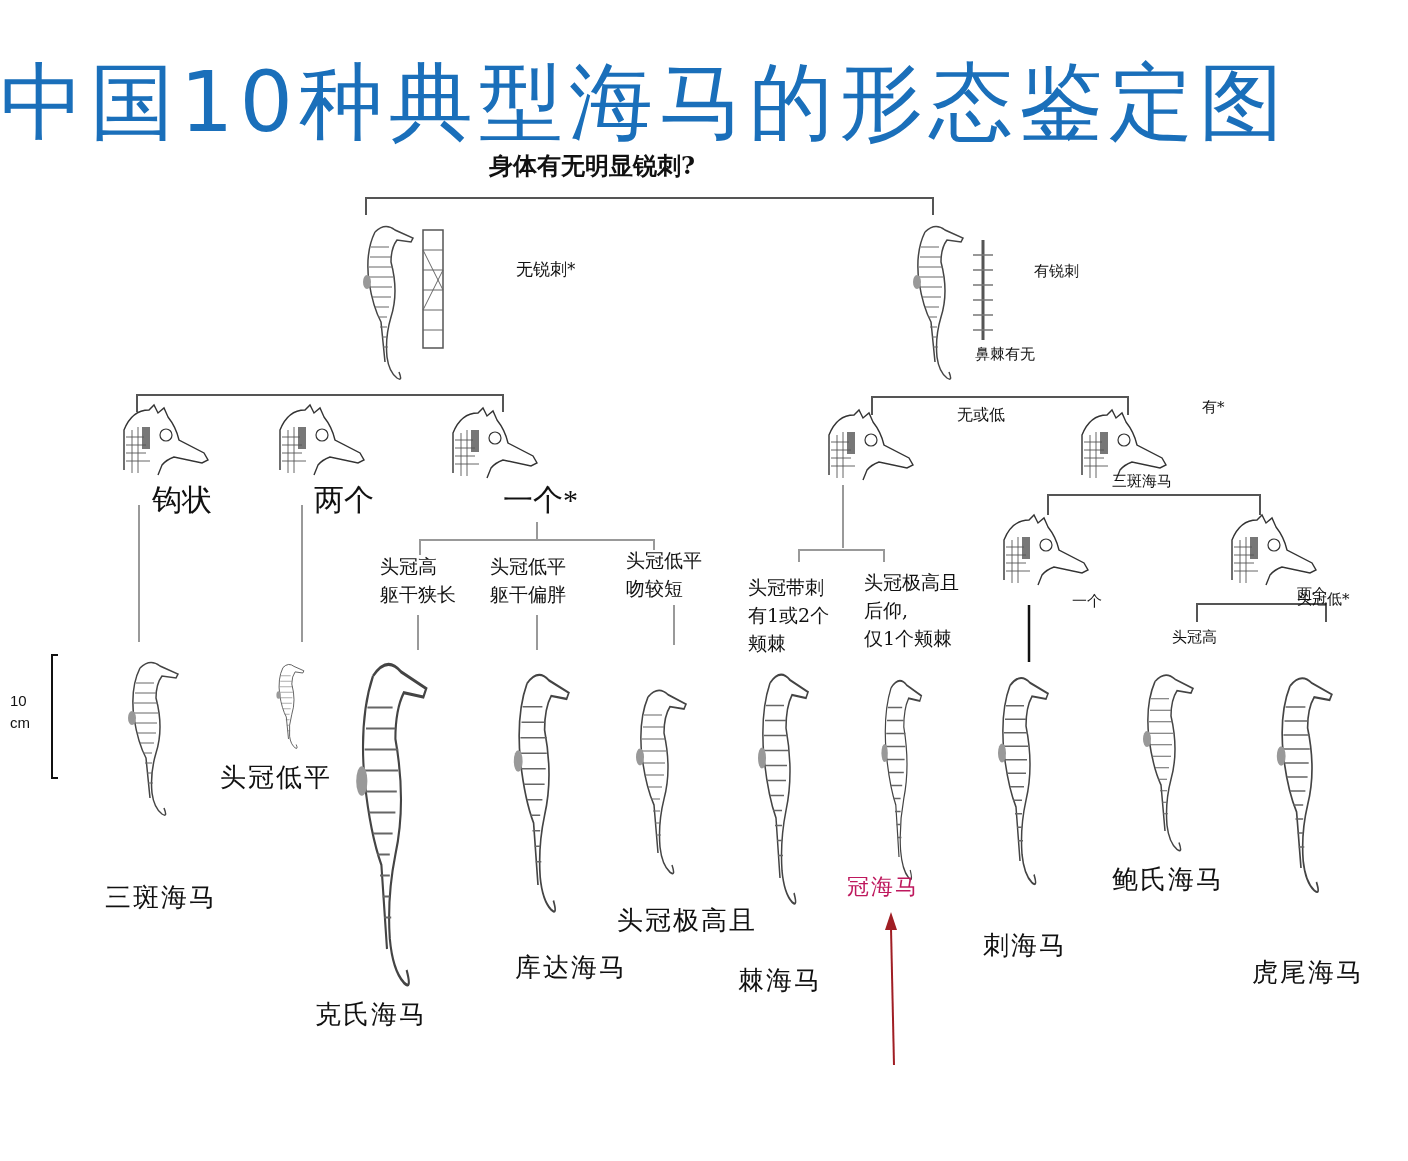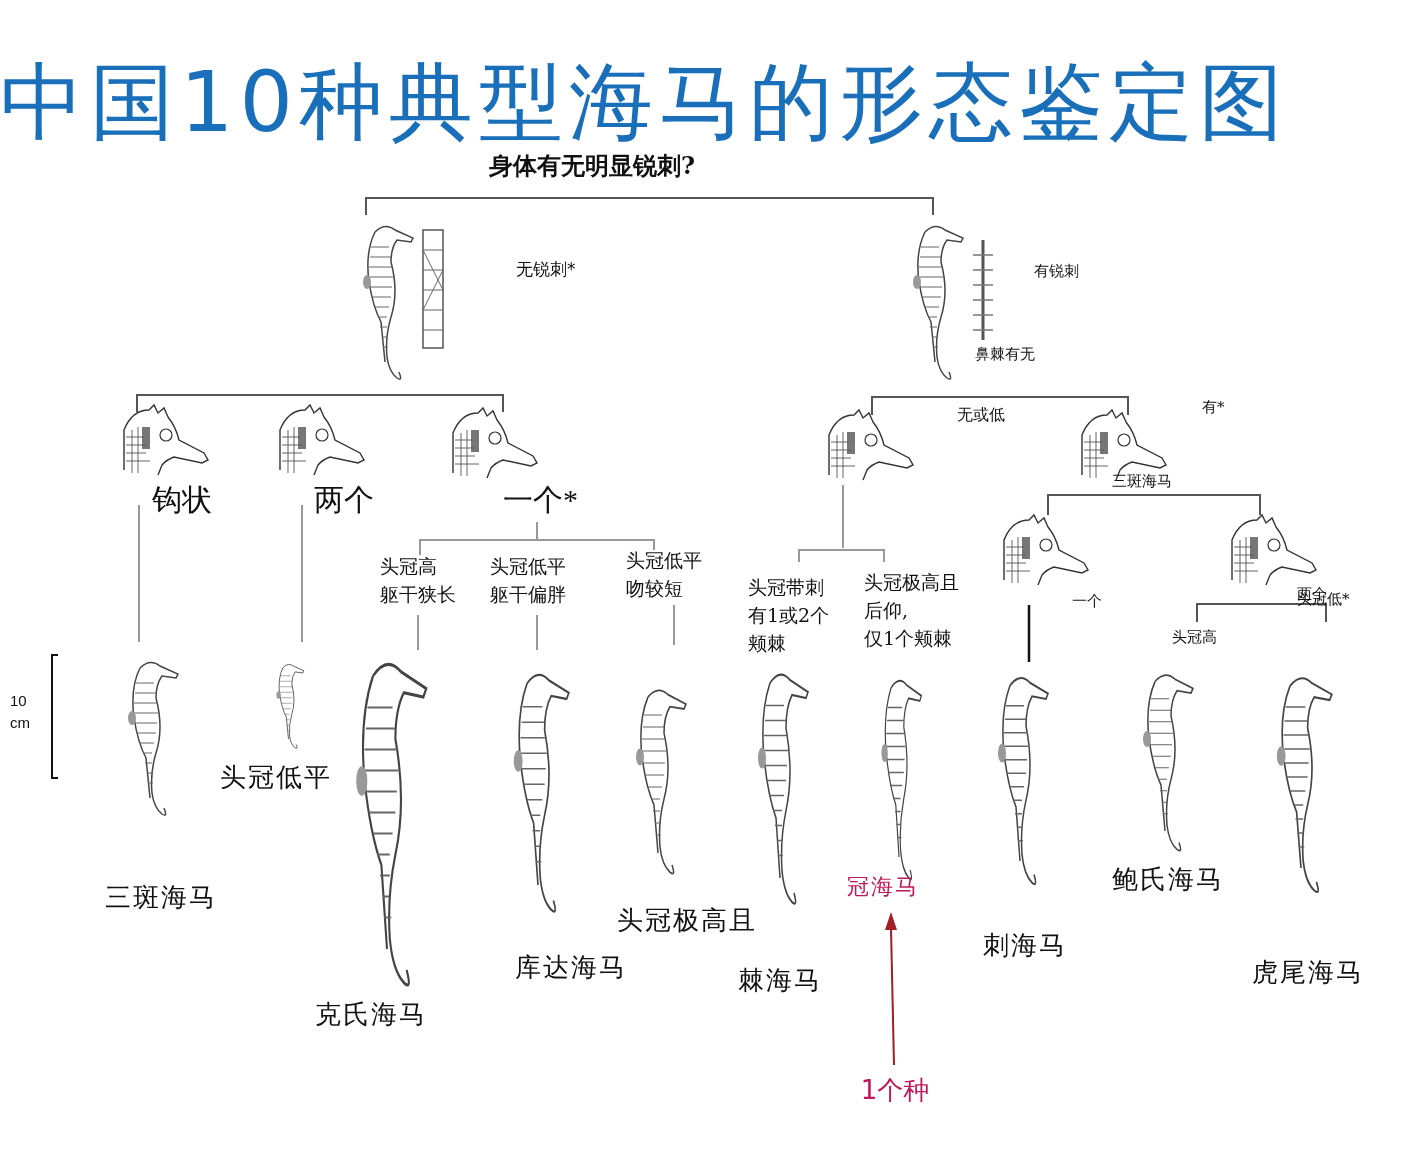--- a/index.html
+++ b/index.html
@@ -145,14 +145,13 @@
 <div class="abs sp" style="left:315px;top:997px;">克氏海马</div>
 <div class="abs sp" style="left:515px;top:950px;">库达海马</div>
 <div class="abs sp" style="left:617px;top:903px;">头冠极高且</div>
 <div class="abs sp" style="left:738px;top:963px;">棘海马</div>
 <div class="abs sp red" style="left:847px;top:872px;font-size:22px;">冠海马</div>
 <div class="abs sp" style="left:983px;top:928px;">刺海马</div>
 <div class="abs sp" style="left:1112px;top:862px;">鲍氏海马</div>
 <div class="abs sp" style="left:1252px;top:955px;">虎尾海马</div>
 
 <div class="abs red" style="left:780px;top:1072px;width:230px;text-align:center;font-family:'DejaVu Sans',sans-serif;font-size:26px;line-height:36px;">
-  <div>1个种</div>
 </div>
 
 </body></html>

